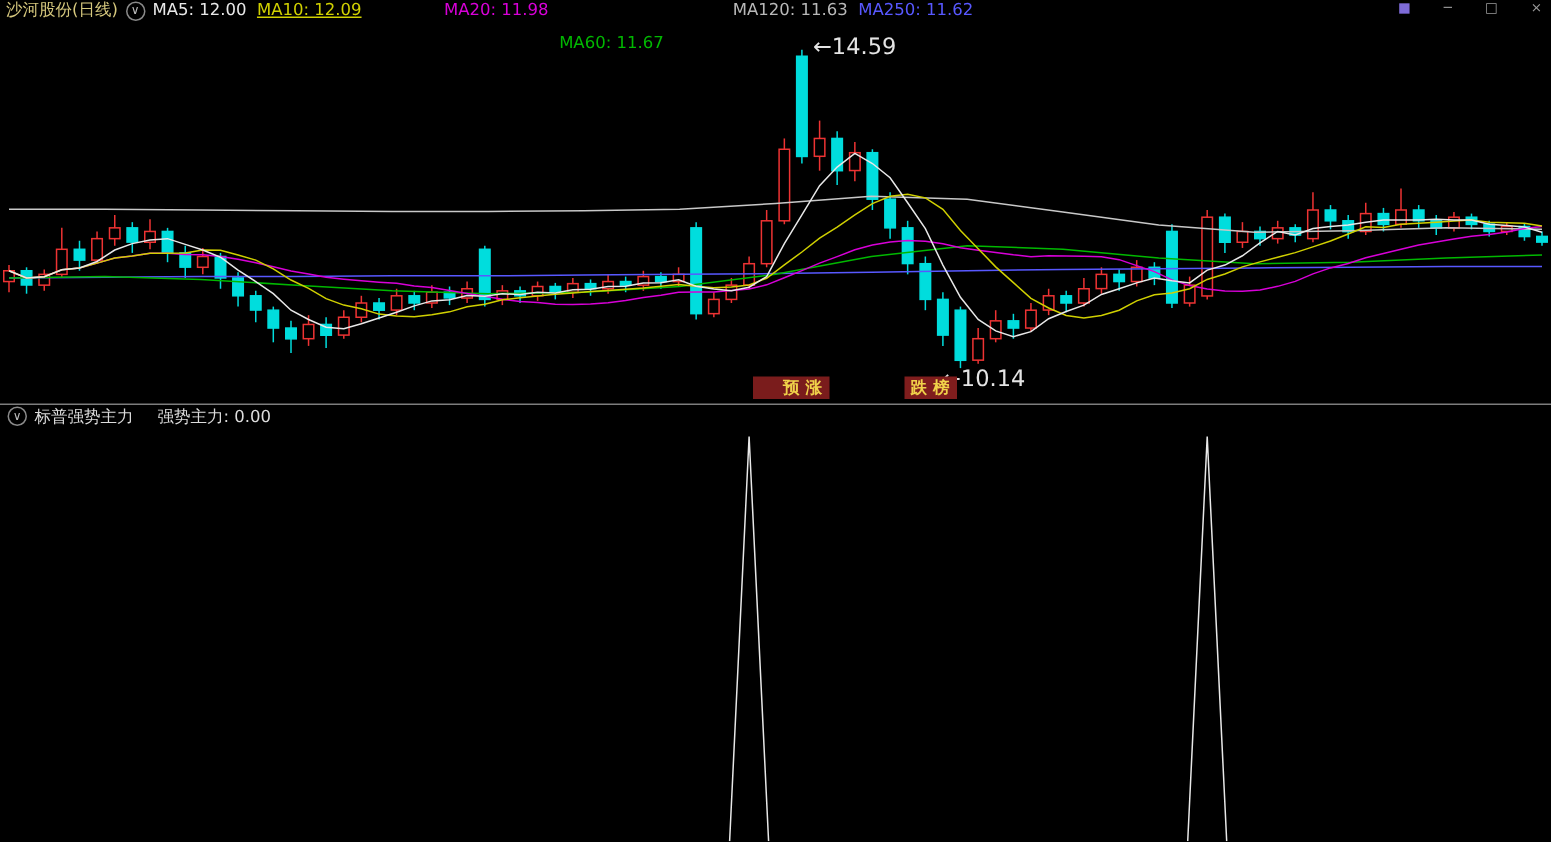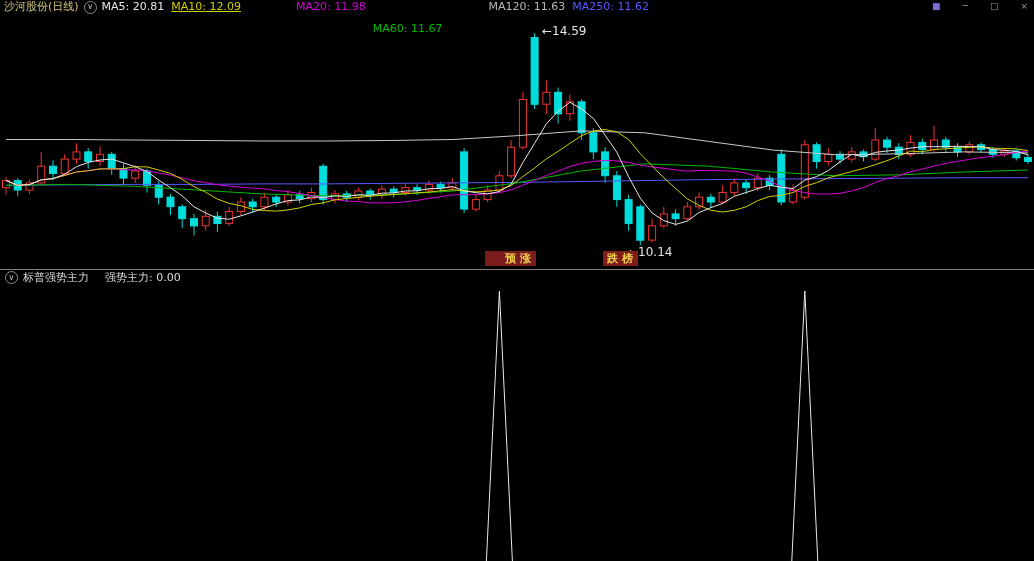--- a/index.html
+++ b/index.html
@@ -8,40 +8,40 @@
   #header{position:absolute;left:0;top:0;width:100%;height:14px;display:flex;align-items:center;
           font-size:11px;line-height:14px;white-space:nowrap;text-align:center;}
   #header .title{color:#d6c87e;margin-left:4px;}
   .circle-chevron{display:inline-flex;align-items:center;justify-content:center;
           width:11px;height:11px;border:1px solid #8a8a8a;border-radius:50%;
           color:#bdbdbd;font-size:8px;line-height:8px;margin:0 5px;flex:none;}
   #header .ma{margin-right:7px;}
   #header .icons{position:absolute;right:6px;top:0;display:flex;gap:22px;
           color:#8a8a8a;font-size:9px;line-height:13px;}
   #candle-svg{position:absolute;left:0;top:14px;}
-  .anno{position:absolute;color:#e4e4e4;font-size:12px;line-height:11px;}
+  .anno{position:absolute;color:#e4e4e4;font-size:15px;line-height:11px;}
   .badge{position:absolute;top:251px;font-size:11px;font-weight:bold;line-height:15px;
          padding:0 1px 0 4px;letter-spacing:4px;}
   .badge.rise{background:#7a1c1c;color:#f0d24a;}
   .badge.fall{background:#7f1d1d;color:#f0d24a;}
   #ind-bar{position:absolute;left:0;top:269px;width:100%;height:15px;
            border-top:1px solid #7d7d7d;display:flex;align-items:center;
            font-size:11px;line-height:15px;color:#dcdcdc;white-space:nowrap;}
   #ind-bar .val{margin-left:16px;}
   #indicator-svg{position:absolute;left:0;top:285px;}
 </style>
 </head>
 <body>
 
 <div id="app">
 
   <div id="header">
     <span class="title">沙河股份(日线)</span>
     <span class="circle-chevron">∨</span>
-    <span class="ma" style="color: rgb(232, 232, 232);">MA5: 20.81</span>
+    <span class="ma" style="color: rgb(232, 232, 232);">MA5: 12.00</span>
     <span class="ma" style="color: rgb(208, 208, 0); text-decoration: underline;">MA10: 12.09</span>
     <span class="ma" style="color: rgb(216, 0, 216); margin-left: 48px;">MA20: 11.98</span>
     <span class="ma" style="color: rgb(0, 184, 0); margin-top: 44px;">MA60: 11.67</span>
     <span class="ma" style="color: rgb(184, 184, 184); padding-left: 39px;">MA120: 11.63</span>
     <span class="ma" style="color: rgb(88, 88, 255);">MA250: 11.62</span>
     <span class="icons">
       <span style="color: rgb(126, 107, 216);">■</span>
       <span style="color: rgb(154, 154, 154);">─</span>
       <span style="color: rgb(154, 154, 154);">□</span>
       <span style="color: rgb(154, 154, 154);">×</span>
@@ -228,21 +228,21 @@
       <polyline points="6.0,171.3 69.9,170.8 133.8,170.4 197.6,170.4 261.5,169.9 325.4,169.9 389.3,169.4 453.1,168.9 517.0,168.4 580.9,167.5 644.8,166.5 708.6,165.6 772.5,165.1 836.4,164.6 900.3,164.2 964.1,163.7 1028.0,163.7" fill="none" stroke="#5858ff" stroke-width="1"></polyline>
       <polyline points="6.0,125.5 69.9,125.5 133.8,126.0 197.6,126.5 261.5,127.0 325.4,127.0 389.3,126.5 453.1,125.5 517.0,121.7 580.9,116.9 644.8,118.8 708.6,127.4 772.5,136.0 836.4,140.8 900.3,139.8 964.1,137.9 1028.0,138.9" fill="none" stroke="#c8c8c8" stroke-width="1"></polyline>
       <polyline points="6.0,171.3 69.9,170.4 133.8,172.3 197.6,176.1 261.5,179.9 325.4,181.8 389.3,180.8 453.1,177.0 517.0,168.9 580.9,157.0 644.8,149.8 708.6,152.2 772.5,158.0 836.4,161.8 900.3,160.8 964.1,158.0 1028.0,156.0" fill="none" stroke="#00b800" stroke-width="1"></polyline>
       <polyline points="6.0,166.5 17.7,171.3 29.5,170.5 41.2,165.9 53.0,164.6 64.7,161.4 76.5,158.0 88.2,156.7 100.0,154.9 111.7,154.9 123.5,155.7 135.2,155.8 147.0,157.0 158.7,158.9 170.5,161.1 182.2,163.9 194.0,166.7 205.7,168.7 217.4,170.8 229.2,172.1 240.9,173.2 252.7,174.1 264.4,174.8 276.2,176.6 287.9,177.6 299.7,179.6 311.4,181.6 323.2,183.5 334.9,185.5 346.7,187.0 358.4,187.6 370.2,188.8 381.9,189.0 393.7,188.7 405.4,187.8 417.1,186.4 428.9,184.3 440.6,182.8 452.4,180.8 464.1,180.7 475.9,180.6 487.6,179.7 499.4,178.7 511.1,175.9 522.9,171.2 534.6,166.4 546.4,161.4 558.1,157.1 569.9,152.5 581.6,149.3 593.4,147.4 605.1,146.4 616.9,146.9 628.6,148.5 640.3,151.1 652.1,152.9 663.8,154.4 675.6,155.9 687.3,157.1 699.1,156.5 710.8,156.6 722.6,156.8 734.3,157.1 746.1,159.1 757.8,163.1 769.6,167.1 781.3,172.6 793.1,176.4 804.8,178.6 816.6,180.0 828.3,180.1 840.0,179.3 851.8,176.9 863.5,173.6 875.3,168.6 887.0,164.6 898.8,161.7 910.5,157.8 922.3,155.0 934.0,152.1 945.8,149.4 957.5,147.3 969.3,145.4 981.0,143.5 992.8,142.3 1004.5,140.6 1016.3,138.4 1028.0,137.0" fill="none" stroke="#d800d8" stroke-width="1"></polyline>
       <polyline points="6.0,166.5 17.7,171.3 29.5,170.5 41.2,165.9 53.0,164.6 64.7,161.4 76.5,158.0 88.2,156.7 100.0,154.9 111.7,154.9 123.5,154.6 135.2,152.7 147.0,152.9 158.7,156.0 170.5,159.4 182.2,165.3 194.0,172.7 205.7,178.2 217.4,185.1 229.2,189.4 240.9,191.8 252.7,195.4 264.4,196.6 276.2,197.1 287.9,195.9 299.7,193.9 311.4,190.5 323.2,188.9 334.9,185.9 346.7,184.5 358.4,183.4 370.2,182.2 381.9,181.4 393.7,180.4 405.4,179.7 417.1,178.8 428.9,178.0 440.6,176.8 452.4,175.7 464.1,176.9 475.9,177.8 487.6,177.3 499.4,176.0 511.1,171.5 522.9,162.6 534.6,154.0 546.4,144.8 558.1,137.4 569.9,129.3 581.6,121.7 593.4,116.9 605.1,115.5 616.9,117.9 628.6,125.5 640.3,139.6 652.1,151.8 663.8,163.9 675.6,174.4 687.3,184.9 699.1,191.3 710.8,196.3 722.6,198.0 734.3,196.3 746.1,192.8 757.8,186.6 769.6,182.5 781.3,181.3 793.1,178.5 804.8,172.3 816.6,168.7 828.3,163.9 840.0,160.6 851.8,157.5 863.5,154.4 875.3,150.6 887.0,146.7 898.8,142.0 910.5,137.2 922.3,137.7 934.0,135.5 945.8,134.8 957.5,134.1 969.3,133.4 981.0,132.7 992.8,134.1 1004.5,134.5 1016.3,134.8 1028.0,136.7" fill="none" stroke="#d0d000" stroke-width="1"></polyline>
       <polyline points="6.0,166.5 17.7,171.3 29.5,170.5 41.2,165.9 53.0,164.6 64.7,160.3 76.5,152.7 88.2,148.4 100.0,146.0 111.7,145.1 123.5,148.9 135.2,152.7 147.0,157.5 158.7,166.1 170.5,173.7 182.2,181.8 194.0,192.8 205.7,199.0 217.4,204.2 229.2,205.2 240.9,201.8 252.7,198.0 264.4,194.2 276.2,189.9 287.9,186.6 299.7,185.9 311.4,183.0 323.2,183.5 334.9,181.9 346.7,182.4 358.4,180.8 370.2,181.3 381.9,179.2 393.7,178.9 405.4,177.0 417.1,176.8 428.9,174.7 440.6,174.5 452.4,172.5 464.1,176.8 475.9,178.7 487.6,179.9 499.4,177.5 511.1,170.4 522.9,148.4 534.6,129.3 546.4,109.8 558.1,97.4 569.9,88.3 581.6,95.0 593.4,104.5 605.1,121.2 616.9,138.4 628.6,162.7 640.3,184.2 652.1,199.0 663.8,206.6 675.6,210.4 687.3,207.1 699.1,198.5 710.8,193.7 722.6,189.4 734.3,182.3 746.1,178.5 757.8,174.6 769.6,171.3 781.3,173.2 793.1,174.6 804.8,166.1 816.6,162.7 828.3,156.5 840.0,147.9 851.8,140.3 863.5,142.7 875.3,138.4 887.0,137.0 898.8,136.0 910.5,134.1 922.3,132.7 934.0,132.7 945.8,132.7 957.5,132.2 969.3,132.7 981.0,132.7 992.8,135.5 1004.5,136.3 1016.3,137.4 1028.0,140.8" fill="none" stroke="#e8e8e8" stroke-width="1"></polyline>
     </svg>
 
   <div class="anno" style="left: 542px; top: 26px;">←14.59</div>
   <div class="anno" style="left: 628px; top: 247px;">←10.14</div>
-  <div class="badge rise" style="left: 485px; padding-left: 20px;">预涨</div>
+  <div class="badge rise" style="left: 502px; padding-left: 20px;">预涨</div>
   <div class="badge fall" style="left: 603px;">跌榜</div>
 
   <div id="ind-bar">
     <span class="circle-chevron">∨</span>
     <span>标普强势主力</span>
     <span class="val">强势主力: 0.00</span>
   </div>
 
   <svg id="indicator-svg" width="1034" height="276" xmlns="http://www.w3.org/2000/svg">
       <polyline points="486.4,276 499.4,6 512.4,276" fill="none" stroke="#e8e8e8" stroke-width="1"></polyline>

